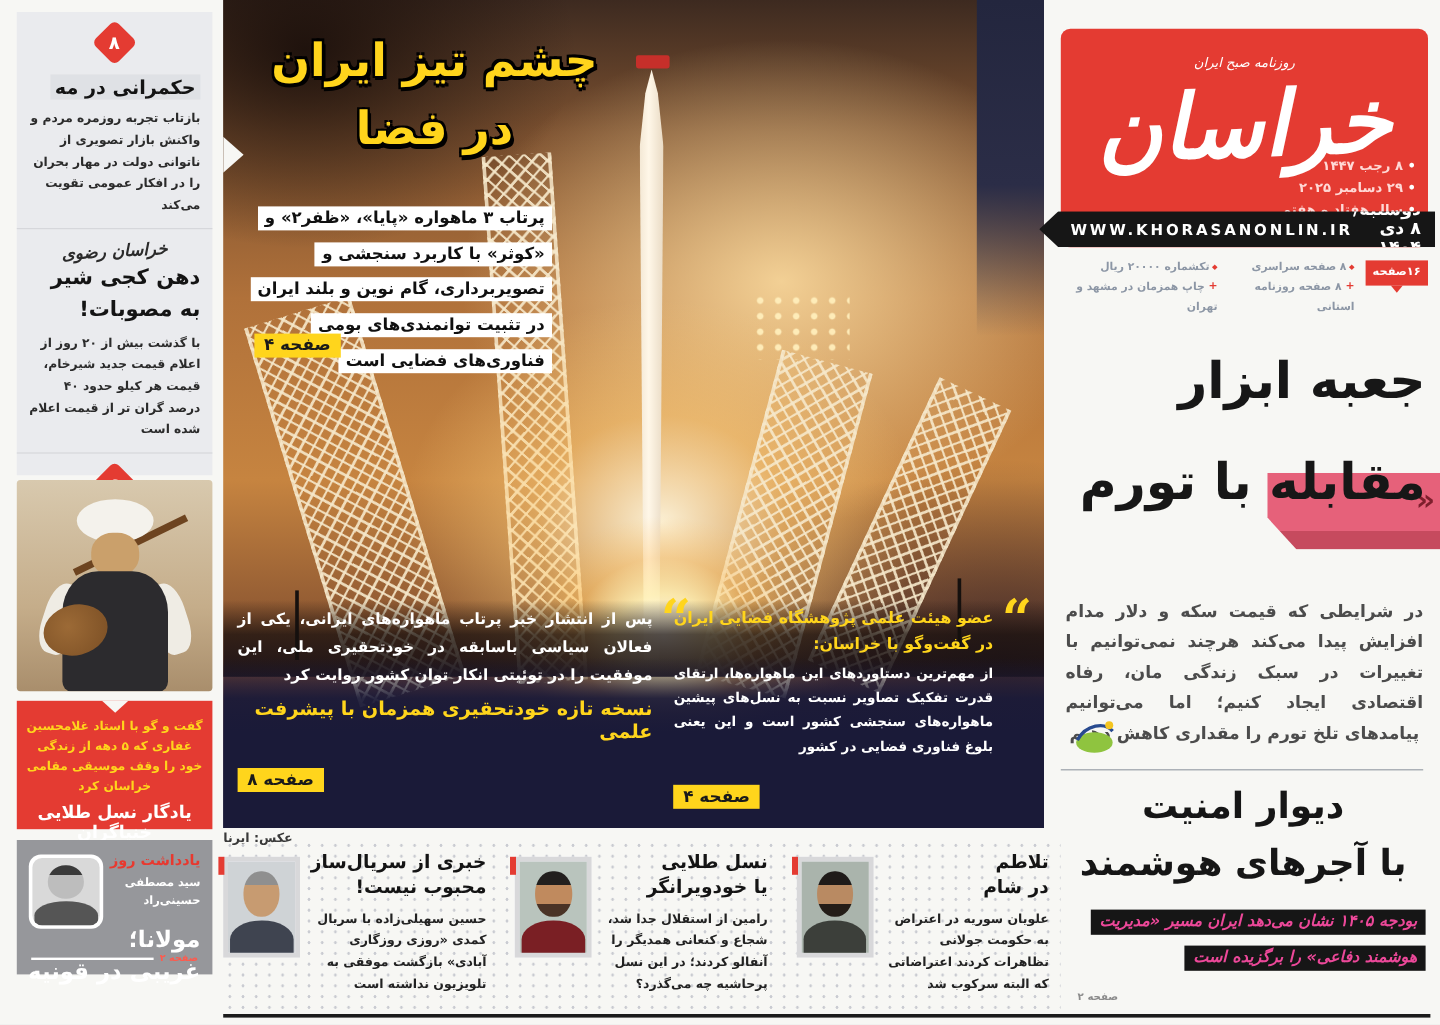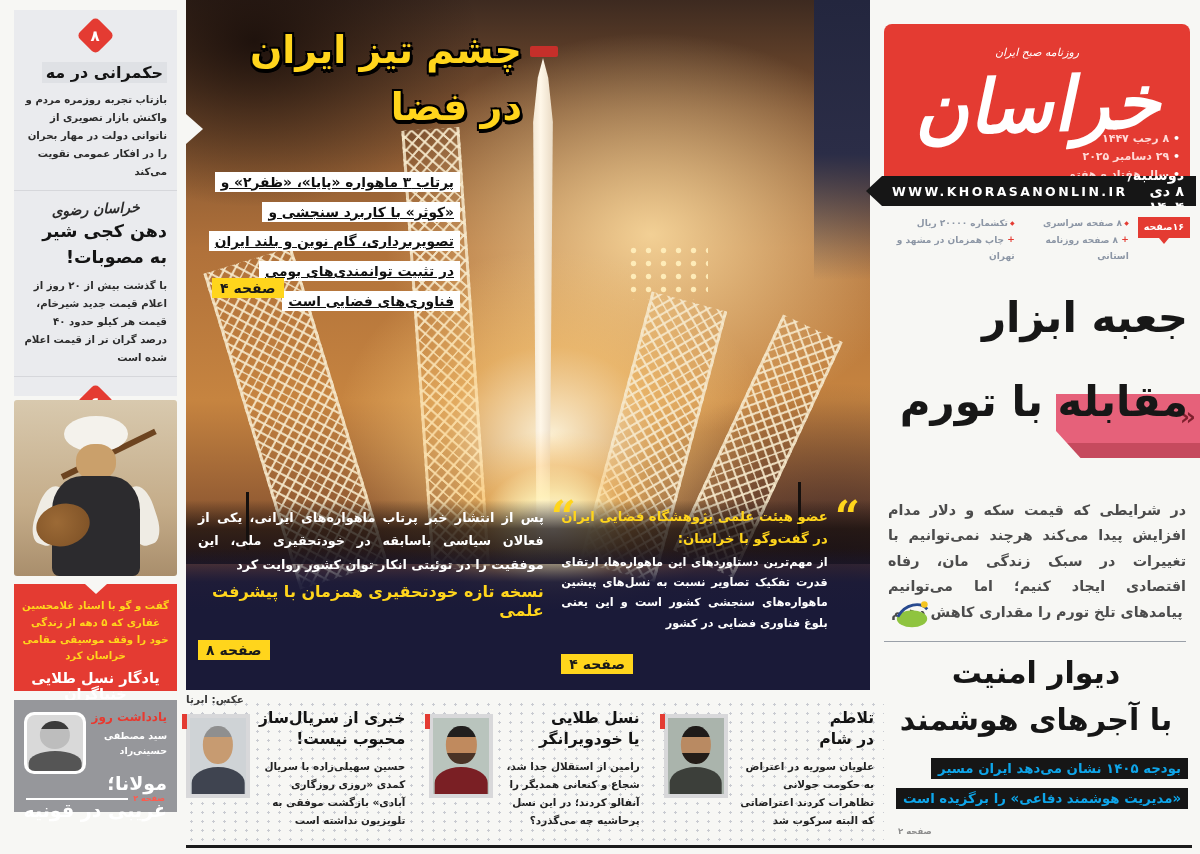--- a/index.html
+++ b/index.html
@@ -3,21 +3,21 @@
 <meta charset="utf-8">
 <style>
   html,body{margin:0;padding:0;background:#e8e8e8;}
   *{box-sizing:border-box;}
   .page{position:relative;width:1200px;height:854px;background:#f7f7f4;overflow:hidden;
         font-family:"DejaVu Sans",sans-serif;direction:rtl;}
 
   
   .chip{background:#dfe1e5;box-decoration-break:clone;-webkit-box-decoration-break:clone;padding:1px 4px;}
   .wchip{background:#ffffff;box-decoration-break:clone;-webkit-box-decoration-break:clone;padding:2px 6px;color:#101010;}
-  .kchip{background:#161616;color:#0ea5e9;box-decoration-break:clone;-webkit-box-decoration-break:clone;padding:3px 7px;}
+  .kchip{background:#161616;color:#ec4899;box-decoration-break:clone;-webkit-box-decoration-break:clone;padding:3px 7px;font-style:italic;}
   .ybadge{display:inline-block;background:#ffd51c;color:#1a1a1a;font-size:14px;font-weight:800;padding:2px 8px;}
   .gbadge{display:inline-block;background:#ececec;border:1px solid #c9c9c9;color:#666;font-size:8px;font-weight:700;padding:2px 7px;}
   .diamond{width:27px;height:27px;background:#e43b32;border-radius:5px;transform:rotate(45deg);
            margin:6px auto 12px;display:flex;align-items:center;justify-content:center;}
   .diamond span{transform:rotate(-45deg);color:#fff;font-weight:800;font-size:15px;}
   .script{font-family:"DejaVu Serif",serif;font-style:italic;font-weight:700;transform:rotate(-3deg);}
 
   .person{position:relative;width:100%;height:100%;background:var(--pbg,#ccc);overflow:hidden;}
   .person::before{content:"";position:absolute;top:10%;left:50%;transform:translateX(-50%);
       width:54%;height:50%;border-radius:48%;
@@ -89,24 +89,24 @@
         background-image:radial-gradient(circle,#ffeebb 2.2px,rgba(255,238,187,0) 3.2px);background-size:15px 13px;}
   .ground{position:absolute;left:0;bottom:126px;width:100%;height:64px;
         background:linear-gradient(180deg,rgba(24,16,14,0),rgba(24,16,14,.75) 45%,rgba(24,16,20,.9));}
   .lamp{position:absolute;width:3px;height:58px;background:#15100e;}
   .darkband{position:absolute;left:0;bottom:0;width:100%;height:142px;
         background:linear-gradient(180deg,rgba(26,26,56,0),rgba(26,26,56,.93) 24%,#1a1a38 44%);}
   .wedge{position:absolute;left:0;top:114px;width:0;height:0;
         border-top:15px solid transparent;border-bottom:15px solid transparent;border-left:17px solid #f7f7f4;}
 
   .m-headline{position:absolute;left:16px;top:22px;width:320px;margin:0;color:#ffd51c;
-      font-size:38px;font-weight:800;line-height:1.5;text-align:right;white-space:pre;
+      font-size:38px;font-weight:800;line-height:1.5;text-align:center;white-space:pre;
       text-shadow:-2px -2px 0 #000,2px -2px 0 #000,-2px 2px 0 #000,2px 2px 0 #000,0 4px 0 #000,3px 3px 0 #000;}
   .m-subhead{position:absolute;left:12px;top:168px;width:262px;margin:0;font-size:13.8px;font-weight:700;
-      line-height:2.15;text-align:right;color:#101010;text-decoration:underline;}
+      line-height:2.15;text-align:right;color:#101010;}
   .m-badge{position:absolute;left:26px;top:278px;}
 
   .quotes{position:absolute;left:12px;right:10px;bottom:16px;display:flex;gap:22px;align-items:flex-start;}
   .quote{display:flex;gap:7px;}
   .qmark{color:#ffd51c;font-size:44px;line-height:.55;font-weight:800;font-family:"DejaVu Serif",serif;flex:none;}
   .q-right{width:262px;flex:none;}
   .q-right h4{margin:0;color:#ffd51c;font-size:13.2px;font-weight:800;line-height:1.6;text-align:right;white-space:pre;}
   .q-right p{margin:4px 0 0;color:#fff;font-size:11.3px;font-weight:600;line-height:1.8;text-align:justify;}
   .q-left{flex:1;}
   .q-left p{margin:0;color:#fff;font-size:12.8px;font-weight:700;line-height:1.8;text-align:justify;}

